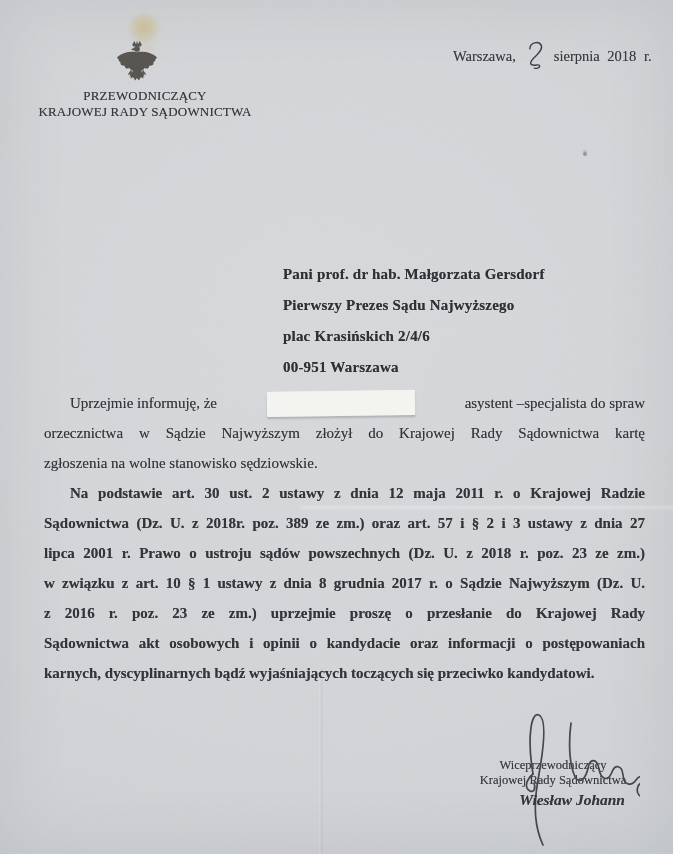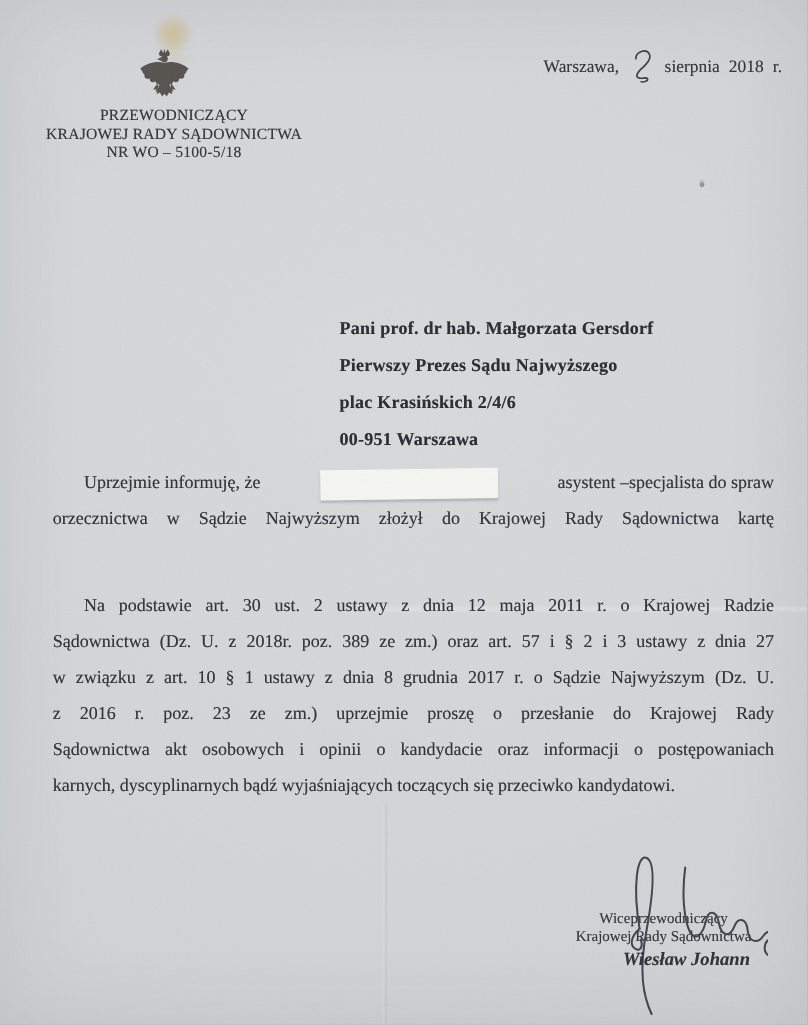--- a/index.html
+++ b/index.html
@@ -46,21 +46,21 @@
   .dateline .rest{word-spacing:4px;}
 
   
   .recipient{position:absolute;left:283px;top:212px;font-weight:bold;font-size:15px;
     line-height:31px;letter-spacing:.2px;color:#2b2b31;
     text-shadow:0 0 .5px rgba(43,43,49,.55);margin-top:47px;}
 
   
   .body-block{position:absolute;left:44px;width:601px;font-size:15px;color:#303037;
     text-shadow:0 0 .5px rgba(48,48,55,.5);}
-  .p1{top:388px;} .p2{top:490px;}
+  .p1{top:388px;} .p2{top:478px;font-weight:bold;}
   .bline{height:30px;line-height:30px;white-space:nowrap;}
   .just{text-align:justify;text-align-last:justify;white-space:normal;}
   .indent{padding-left:26px;width:575px;}
   .line-flex{display:flex;justify-content:space-between;align-items:center;padding-left:26px;width:575px;gap:28px;}
   .redaction{width:148px;height:25px;background:#f5f5f2;border-radius:1px;
     transform:rotate(-.8deg);box-shadow:0 2px 2px rgba(60,60,70,.25),0 0 1px rgba(255,255,255,.8);}
 
   
   .sig-titles{position:absolute;left:468px;top:758px;width:170px;text-align:center;
     font-size:12.5px;line-height:15px;color:#33333a;text-shadow:0 0 .4px rgba(51,51,58,.45);}
@@ -89,21 +89,20 @@
       <ellipse cx="50" cy="50" rx="11" ry="17"></ellipse>
       <path d="M41 64 L36 82 L42 79 L46 86 L50 81 L54 86 L58 79 L64 82 L59 64 Z"></path>
       <path d="M38 62 L30 74 L36 73 L34 78 L40 76 Z"></path>
       <path d="M62 62 L70 74 L64 73 L66 78 L60 76 Z"></path>
     </g>
   </svg>
 
   <div class="letterhead-text">
     <div>PRZEWODNICZĄCY</div>
     <div>KRAJOWEJ RADY SĄDOWNICTWA</div>
-    <div>NR WO – 5100-5/18</div>
   </div>
 
   <div class="dateline">
     <span class="city">Warszawa,</span>
     <svg class="hand-day" viewBox="0 0 22 32" aria-label="2">
       <path d="M4 9 C4 2 14 -1 17 5 C19 10 13 15 8 20 C5 23 4 26 6 27 C9 29 14 26 15 28 C16 30 12 32 9 31" fill="none" stroke="#3c3c46" stroke-width="1.6" stroke-linecap="round"></path>
     </svg>
     <span class="rest">sierpnia 2018 r.</span>
   </div>
 
@@ -114,25 +113,27 @@
     <div>00-951 Warszawa</div>
   </div>
 
   <div class="body-block p1">
     <div class="bline line-flex">
       <span>Uprzejmie informuję, że</span>
       <span class="redaction"></span>
       <span>asystent –specjalista do spraw</span>
     </div>
     <div class="bline just">orzecznictwa w Sądzie Najwyższym złożył do Krajowej Rady Sądownictwa kartę</div>
+    <div class="bline">zgłoszenia na wolne stanowisko sędziowskie.</div>
   </div>
 
   <div class="body-block p2">
     <div class="bline just indent">Na podstawie art. 30 ust. 2 ustawy z dnia 12 maja 2011 r. o Krajowej Radzie</div>
     <div class="bline just">Sądownictwa (Dz. U. z 2018r. poz. 389 ze zm.) oraz art. 57 i § 2 i 3 ustawy z dnia 27</div>
+    <div class="bline just">lipca 2001 r. Prawo o ustroju sądów powszechnych (Dz. U. z 2018 r. poz. 23 ze zm.)</div>
     <div class="bline just">w związku z art. 10 § 1 ustawy z dnia 8 grudnia 2017 r. o Sądzie Najwyższym (Dz. U.</div>
     <div class="bline just">z 2016 r. poz. 23 ze zm.) uprzejmie proszę o przesłanie do Krajowej Rady</div>
     <div class="bline just">Sądownictwa akt osobowych i opinii o kandydacie oraz informacji o postępowaniach</div>
     <div class="bline">karnych, dyscyplinarnych bądź wyjaśniających toczących się przeciwko kandydatowi.</div>
   </div>
 
   <div class="sig-titles">
     <div>Wiceprzewodniczący</div>
     <div>Krajowej Rady Sądownictwa</div>
   </div>

